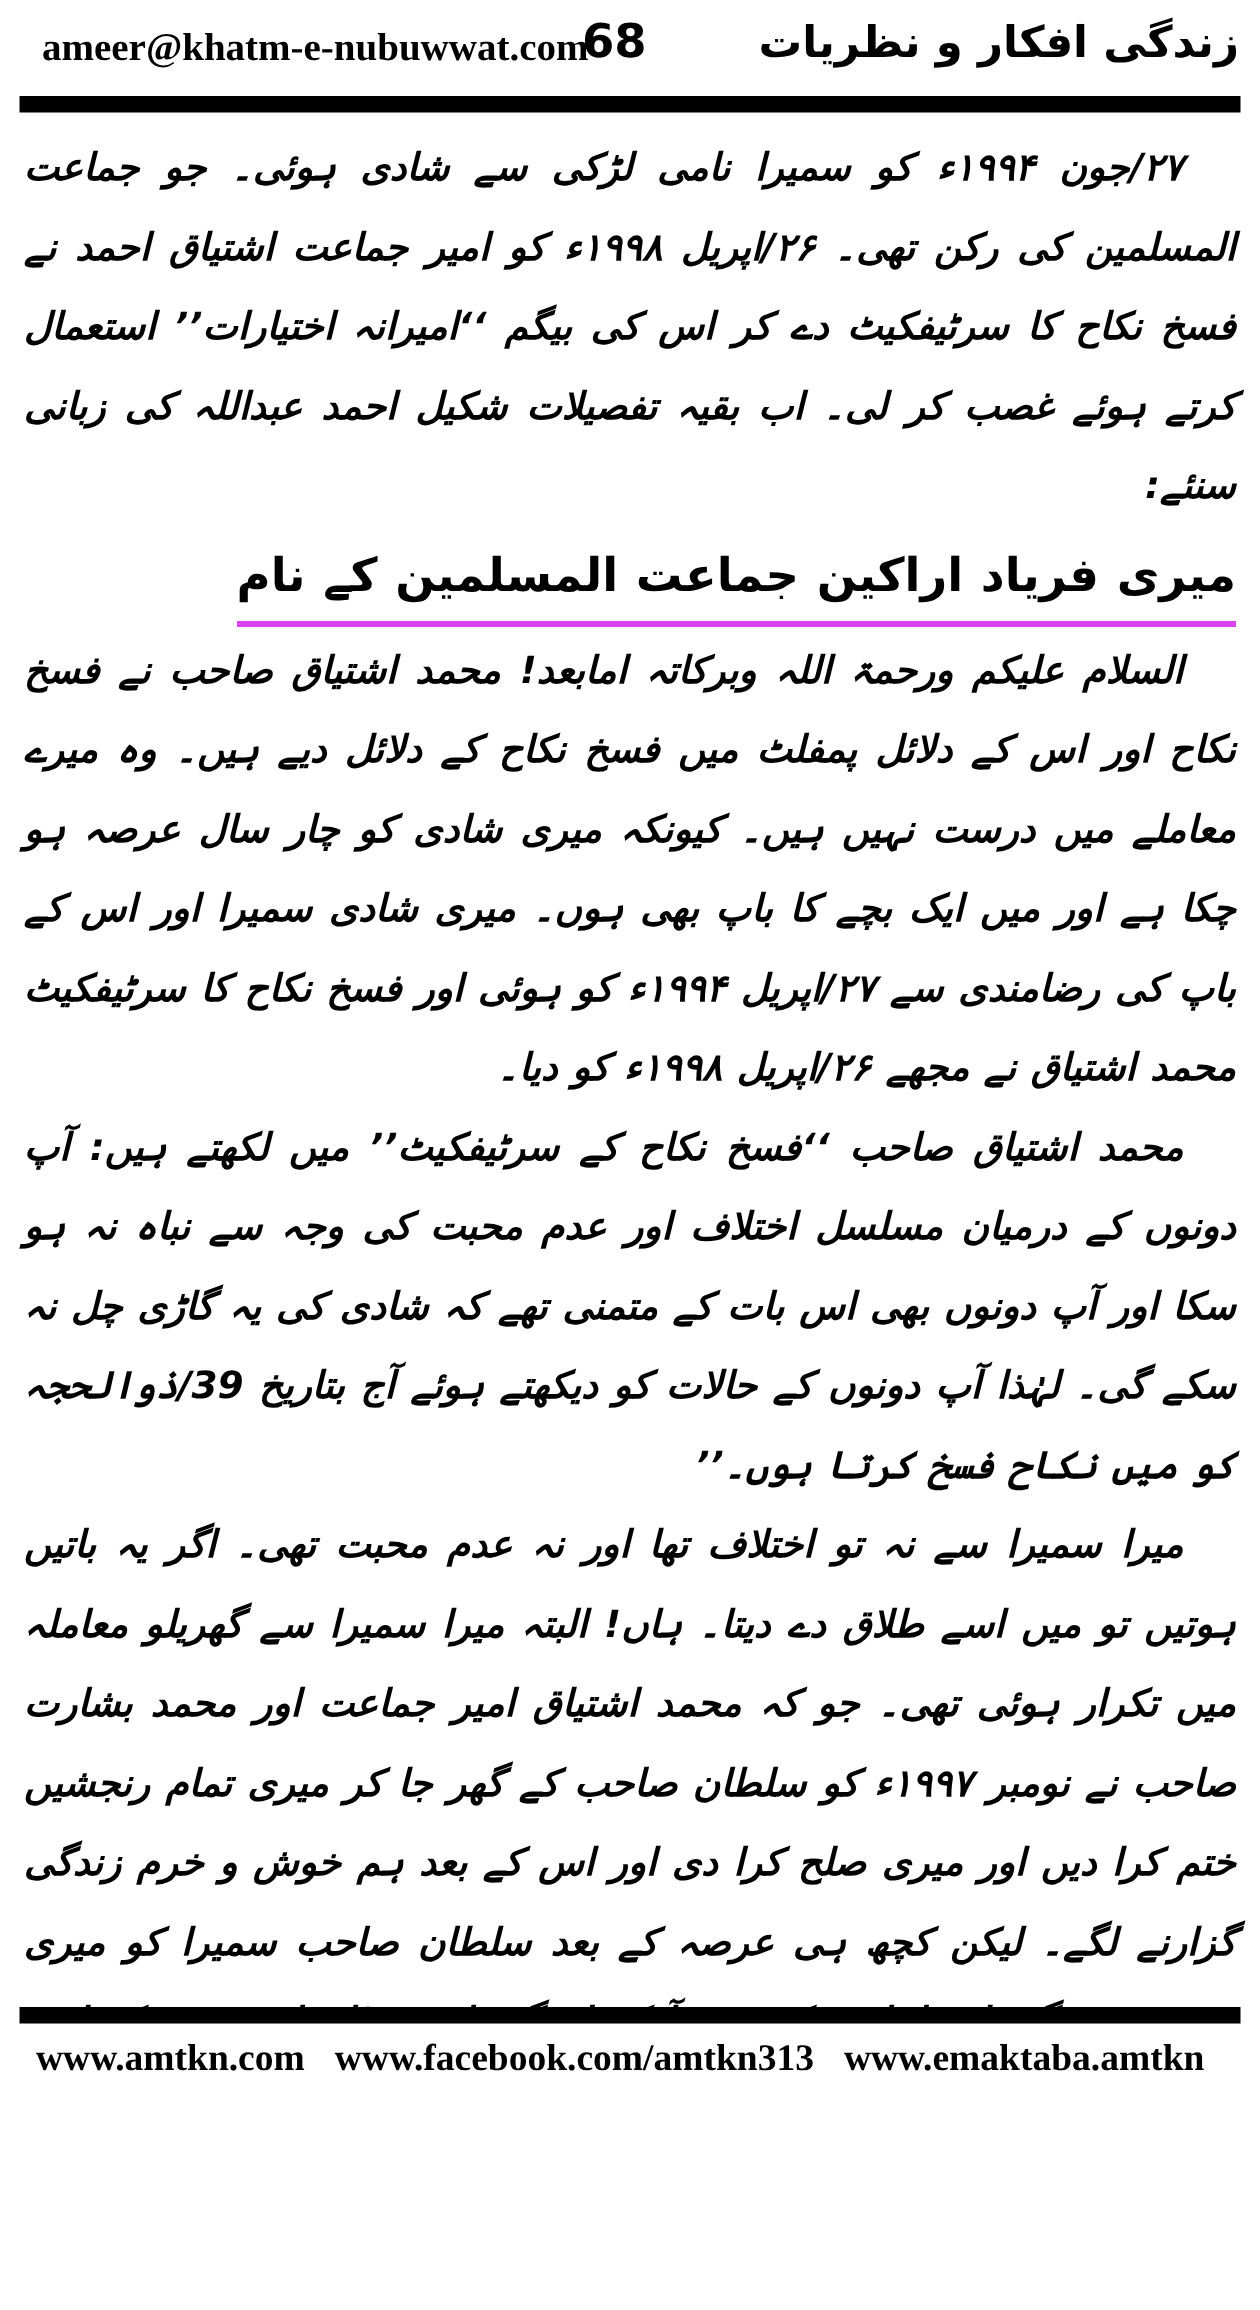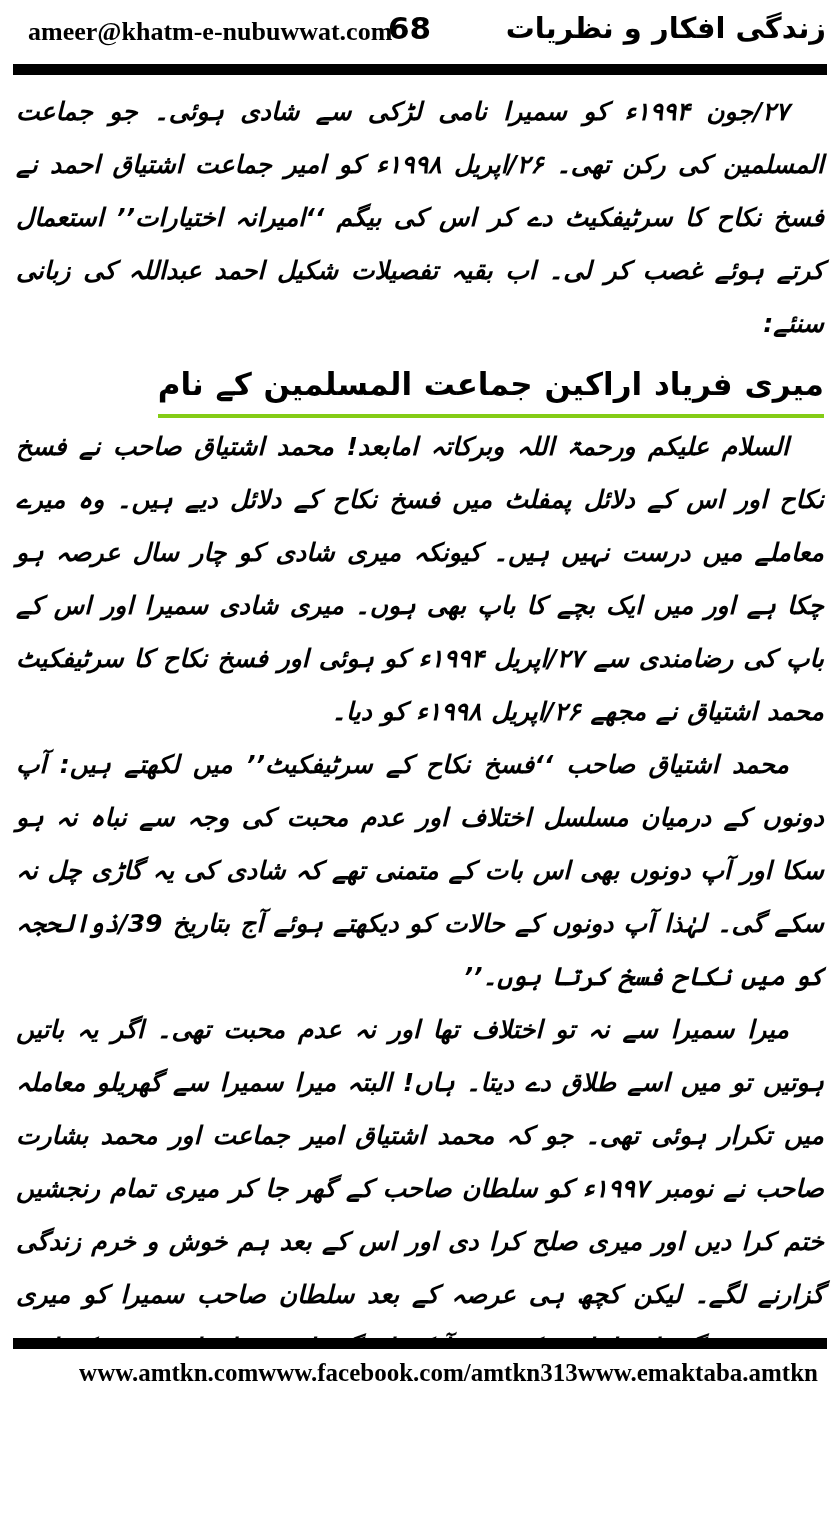--- a/index.html
+++ b/index.html
@@ -34,32 +34,33 @@
     direction:rtl; unicode-bidi:embed;
     text-align:justify;
     font:bold 25px/53px "DejaVu Sans", sans-serif;
     word-spacing:1px;
   }
   .content p { margin:0; text-indent:35px;font-style:italic; }
   .heading-row { text-align:right; margin:4px 0 2px 0; text-indent:0; }
   .heading-underline {
     display:inline-block;
     font:bold 31px/60px "DejaVu Sans", sans-serif;
-    border-bottom:4px solid #84cc16;
+    border-bottom:4px solid #d946ef;
     padding-bottom:0px;
   }
   
   .footer {
     position:absolute; left:0; right:0; bottom:0;
     background:#ffffff; padding-top:0;
   }
   .footer-links {
-    display:flex; justify-content:flex-end; align-items:baseline;
+    display:flex; justify-content:flex-start; align-items:baseline;
     padding:9px 22px 16px 24px;
     font:bold 25px/30px "Liberation Serif", serif;
+    gap:20px;
   }
 </style>
 </head>
 <body>
 
 <div class="page">
 
   <div class="header">
     <div class="email">ameer@khatm-e-nubuwwat.com</div>
     <div class="page-num">68</div>

